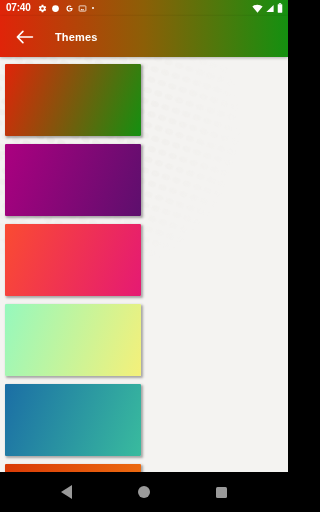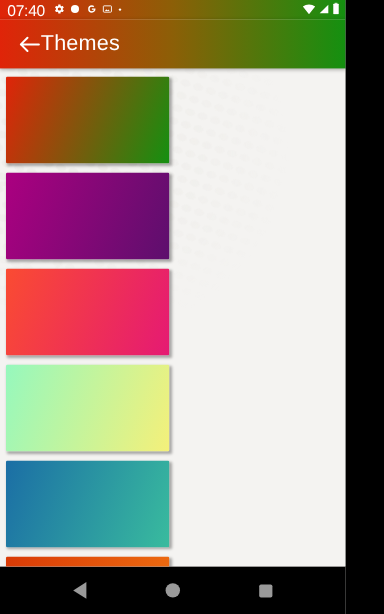--- a/index.html
+++ b/index.html
@@ -20,21 +20,21 @@
   .statusbar {
     position:relative;
     height:16px;
     flex:0 0 16px;
     display:flex; align-items:center;
     padding:0 5px 0 6px;
     color:#ffffff;
     background:linear-gradient(90deg,#e02409 0%, #8c5f07 50%, #149010 100%);
   }
   .sb-clock {
-    font-size:13px; font-weight:normal;
+    font-size:10px; font-weight:bold;
     letter-spacing:-0.2px;
     line-height:1;
     color:#fff;
   }
   .sb-left-icons {
     display:flex; align-items:center; gap:4.5px;
     margin-left:7px;
   }
   .sb-right-icons {
     margin-left:auto;
@@ -55,23 +55,24 @@
     background:linear-gradient(90deg,#e02409 0%, #8c5f07 50%, #149010 100%);
     box-shadow:0 1px 3px rgba(0,0,0,0.28);
     z-index:3;
   }
   .back-arrow {
     width:20px; height:20px;
     display:flex; align-items:center; justify-content:center;
     cursor:pointer;
   }
   .toolbar-title {
+    margin-left:21px;
     color:#ffffff;
-    font-size:18px;
-    font-weight:normal;
+    font-size:11px;
+    font-weight:bold;
     letter-spacing:0.15px;
   }
 
   
   .content {
     position:relative;
     flex:1 1 auto;
     background:#f4f3f1;
     overflow:hidden;
   }

